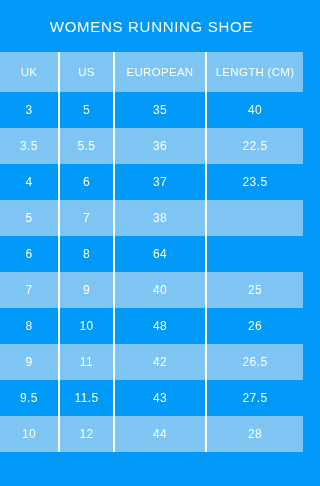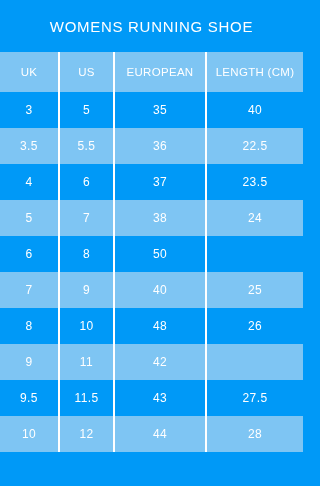--- a/index.html
+++ b/index.html
@@ -114,47 +114,47 @@
     <div class="cell col-0">4</div>
     <div class="cell col-1">6</div>
     <div class="cell col-2">37</div>
     <div class="cell col-3 last">23.5</div>
   </div>
 
   <div class="row data-row row-light">
     <div class="cell col-0">5</div>
     <div class="cell col-1">7</div>
     <div class="cell col-2">38</div>
-    <div class="cell col-3 last">24</div>
   </div>
 
   <div class="row data-row row-dark">
     <div class="cell col-0">6</div>
     <div class="cell col-1">8</div>
-    <div class="cell col-2">50</div>
+    <div class="cell col-2">64</div>
   </div>
 
   <div class="row data-row row-light">
     <div class="cell col-0">7</div>
     <div class="cell col-1">9</div>
     <div class="cell col-2">40</div>
     <div class="cell col-3 last">25</div>
   </div>
 
   <div class="row data-row row-dark">
     <div class="cell col-0">8</div>
     <div class="cell col-1">10</div>
     <div class="cell col-2">48</div>
     <div class="cell col-3 last">26</div>
   </div>
 
   <div class="row data-row row-light">
     <div class="cell col-0">9</div>
     <div class="cell col-1">11</div>
     <div class="cell col-2">42</div>
+    <div class="cell col-3 last">26.5</div>
   </div>
 
   <div class="row data-row row-dark">
     <div class="cell col-0">9.5</div>
     <div class="cell col-1">11.5</div>
     <div class="cell col-2">43</div>
     <div class="cell col-3 last">27.5</div>
   </div>
 
   <div class="row data-row row-light">

